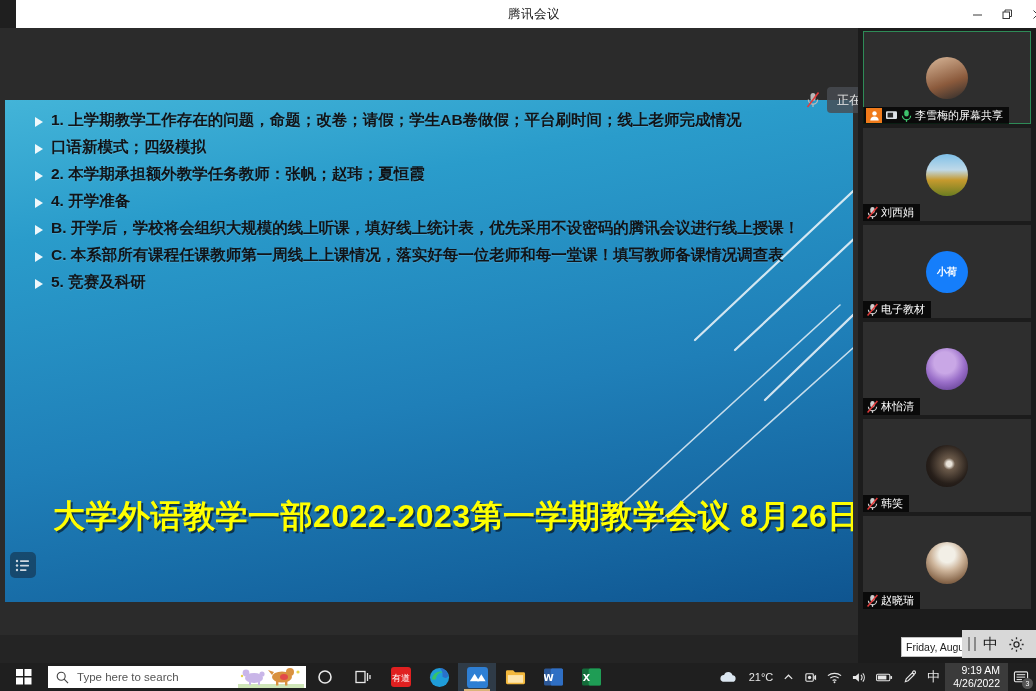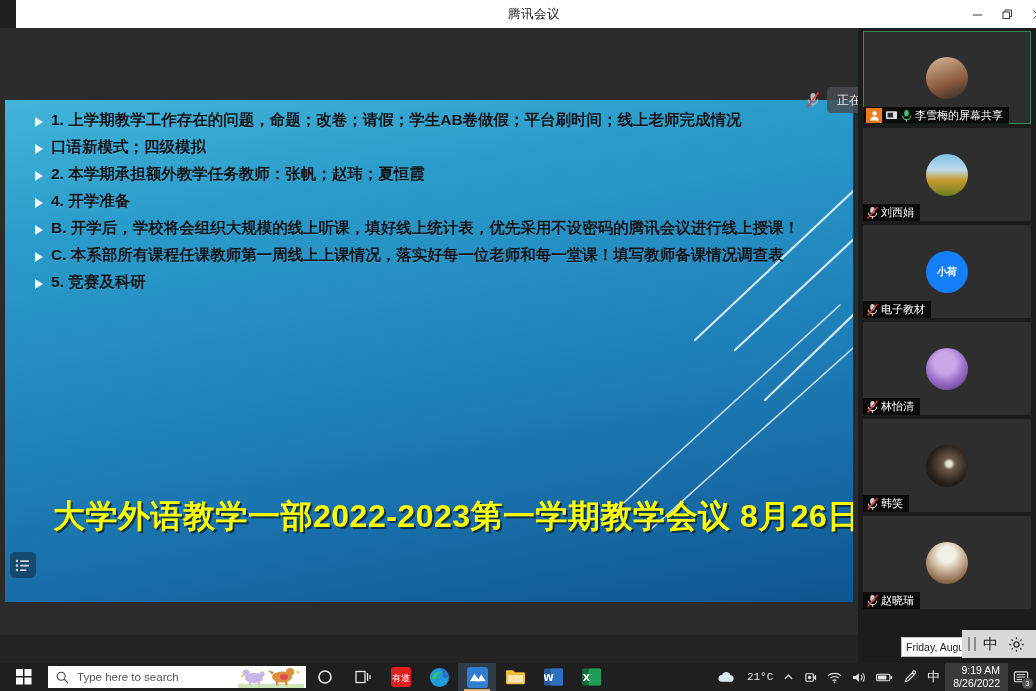--- a/index.html
+++ b/index.html
@@ -435,21 +435,21 @@
       <rect x="7" y="1.5" width="13" height="18" rx="1.6" fill="#1f9d55"></rect>
       <text x="4.6" y="14.6" font-size="10" fill="#fff" text-anchor="middle" font-weight="bold" font-family="DejaVu Sans, sans-serif">X</text>
     </svg>
   </div>
 
   <div class="tray">
     <div class="ti">
       <svg width="19" height="14" viewBox="0 0 20 14">
         <path d="M5 12h10a3.4 3.4 0 0 0 .3-6.8A4.6 4.6 0 0 0 6.4 5 3.6 3.6 0 0 0 5 12z" fill="#dbe6f0"></path>
       </svg>
-      <span style="margin-left:12px;font-family:Liberation Mono, monospace;">21°C</span>
+      <span style="margin-left:12px;">21°C</span>
     </div>
     <div class="ti">
       <svg width="11" height="11" viewBox="0 0 12 12">
           <polyline points="2,7.5 6,3.5 10,7.5" fill="none" stroke="#e6e6e6" stroke-width="1.3"></polyline>
         </svg>
     </div>
     <div class="ti">
       <svg width="13" height="13" viewBox="0 0 14 14">
           <rect x="2" y="3" width="8" height="8" rx="1" fill="none" stroke="#e6e6e6" stroke-width="1.2"></rect>
           <circle cx="6" cy="7" r="1.8" fill="#e6e6e6"></circle>
@@ -480,21 +480,21 @@
     </div>
     <div class="ti">
       <svg width="14" height="14" viewBox="0 0 15 15">
           <path d="M2.5 12.5l1-3L10 3l2 2-6.5 6.5z" fill="none" stroke="#e6e6e6" stroke-width="1.2"></path>
           <circle cx="11.8" cy="2.6" r="1.6" fill="none" stroke="#e6e6e6" stroke-width="1.2"></circle>
         </svg>
     </div>
     <div class="ti" style="font-size:13px;">中</div>
     <div class="clock">
       <span>9:19 AM</span>
-      <span>8/26/2022</span>
+      <span>4/26/2022</span>
     </div>
     <div class="notif">
       <svg width="16" height="15" viewBox="0 0 17 16">
         <rect x="1.5" y="2" width="14" height="10.5" rx="1.2" fill="none" stroke="#e6e6e6" stroke-width="1.2"></rect>
         <line x1="3.8" y1="5" x2="13" y2="5" stroke="#e6e6e6" stroke-width="1.1"></line>
         <line x1="3.8" y1="7.6" x2="13" y2="7.6" stroke="#e6e6e6" stroke-width="1.1"></line>
         <line x1="3.8" y1="10.2" x2="9.5" y2="10.2" stroke="#e6e6e6" stroke-width="1.1"></line>
       </svg>
       <span class="nbadge">3</span>
     </div>

